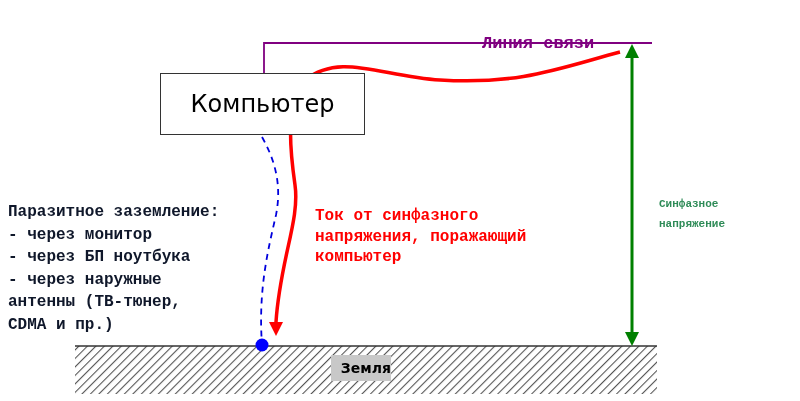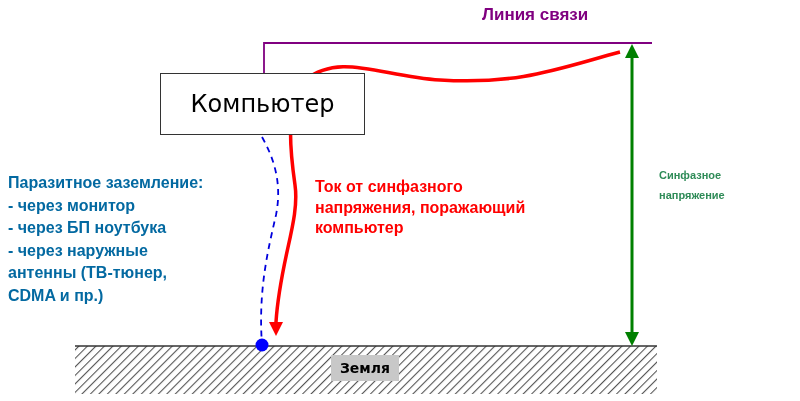--- a/index.html
+++ b/index.html
@@ -1,25 +1,25 @@
 <!DOCTYPE html>
 <html><head>
   <meta charset="utf-8">
   <style>
     html, body { margin: 0; padding: 0; background: #ffffff; }
     body { width: 800px; height: 401px; position: relative; overflow: hidden; font-family: "DejaVu Sans", sans-serif; }
     svg.diagram { position: absolute; left: 0; top: 0; width: 800px; height: 401px; }
-    .label { position: absolute; font-family: Liberation Sans, sans-serif; font-weight: bold; white-space: pre-line; }
+    .label { position: absolute; font-family: Liberation Mono, monospace; font-weight: bold; white-space: pre-line; margin-top: 29px; }
     #line-label { left: 482px; top: 5px; font-size: 17px; color: #800080; }
     #computer-box { position: absolute; left: 160px; top: 73px; width: 205px; height: 62px; border: 1.5px solid #333; background: #fff; box-sizing: border-box; display: flex; align-items: center; justify-content: center; }
     #computer-label { font-size: 24px; font-weight: normal; color: #000; font-family: "DejaVu Sans", sans-serif; }
-    #ground-note { left: 8px; top: 172px; font-size: 16px; line-height: 22.5px; color: #0369a1; }
+    #ground-note { left: 8px; top: 172px; font-size: 16px; line-height: 22.5px; color: #0f172a; }
     #current-note { left: 315px; top: 177px; font-size: 16px; line-height: 20.5px; color: #ff0000; }
     #voltage-note { left: 659px; top: 165px; font-size: 11px; line-height: 20px; color: #2e8b57; }
-    #ground-label { position: absolute; left: 331px; top: 355px; width: 68px; height: 26px; background: #c8c8c8; display: flex; align-items: center; justify-content: center; font-size: 14px; font-weight: bold; color: #000; }
+    #ground-label { position: absolute; left: 331px; top: 355px; width: 60px; height: 26px; background: #c8c8c8; display: flex; align-items: center; justify-content: flex-end; font-size: 14px; font-weight: bold; color: #000; }
   </style>
 </head>
 <body>
 
 <svg class="diagram" viewBox="0 0 800 401">
   <defs>
     <pattern id="hatch" patternUnits="userSpaceOnUse" width="6" height="6" patternTransform="rotate(45)">
       <line x1="0" y1="0" x2="0" y2="6" stroke="#555" stroke-width="2.2"></line>
     </pattern>
   </defs>

